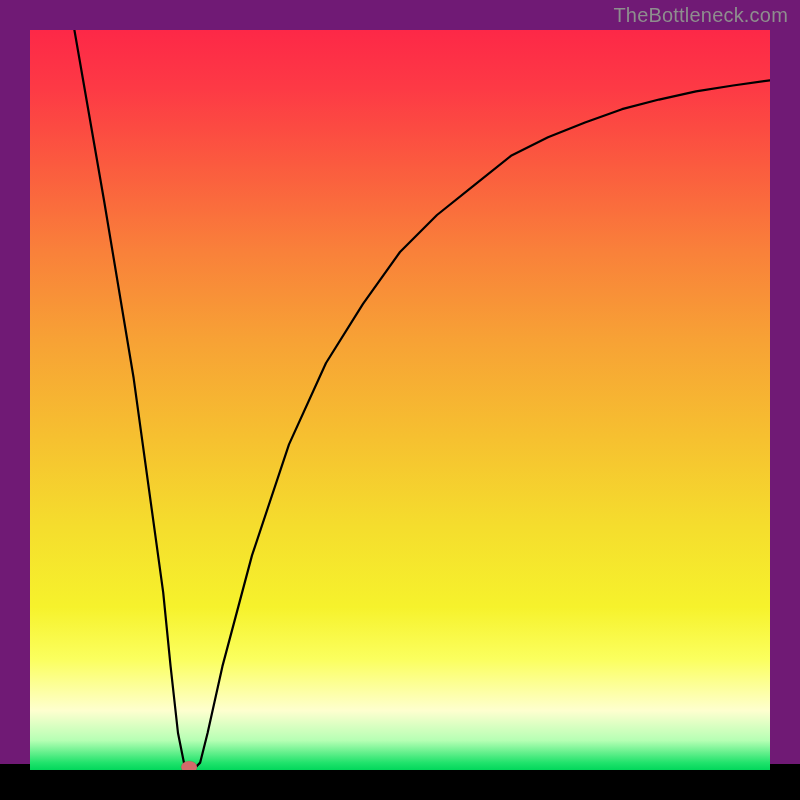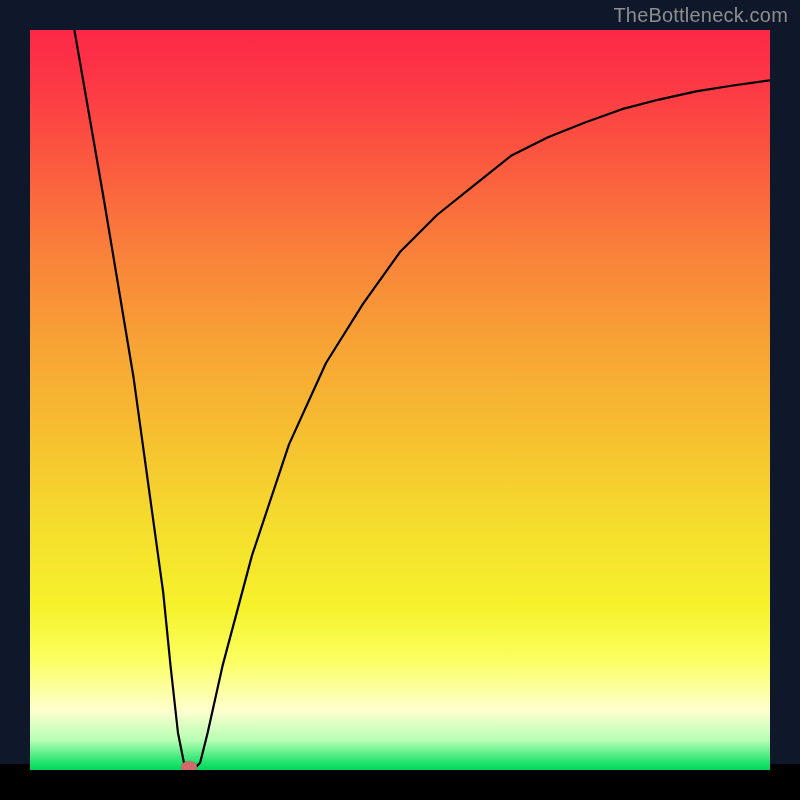--- a/index.html
+++ b/index.html
@@ -8,21 +8,21 @@
     width: 800px;
     height: 800px;
     background: #000;
     font-family: Arial, Helvetica, sans-serif;
     overflow: hidden;
   }
   .frame {
     position: relative;
     width: 800px;
     height: 764px;
-    background: #0f172a;
+    background: #701a75;
   }
   .plot-area {
     position: absolute;
     left: 30px;
     top: 30px;
     width: 740px;
     height: 740px;
     
     background: linear-gradient(
       to bottom,

